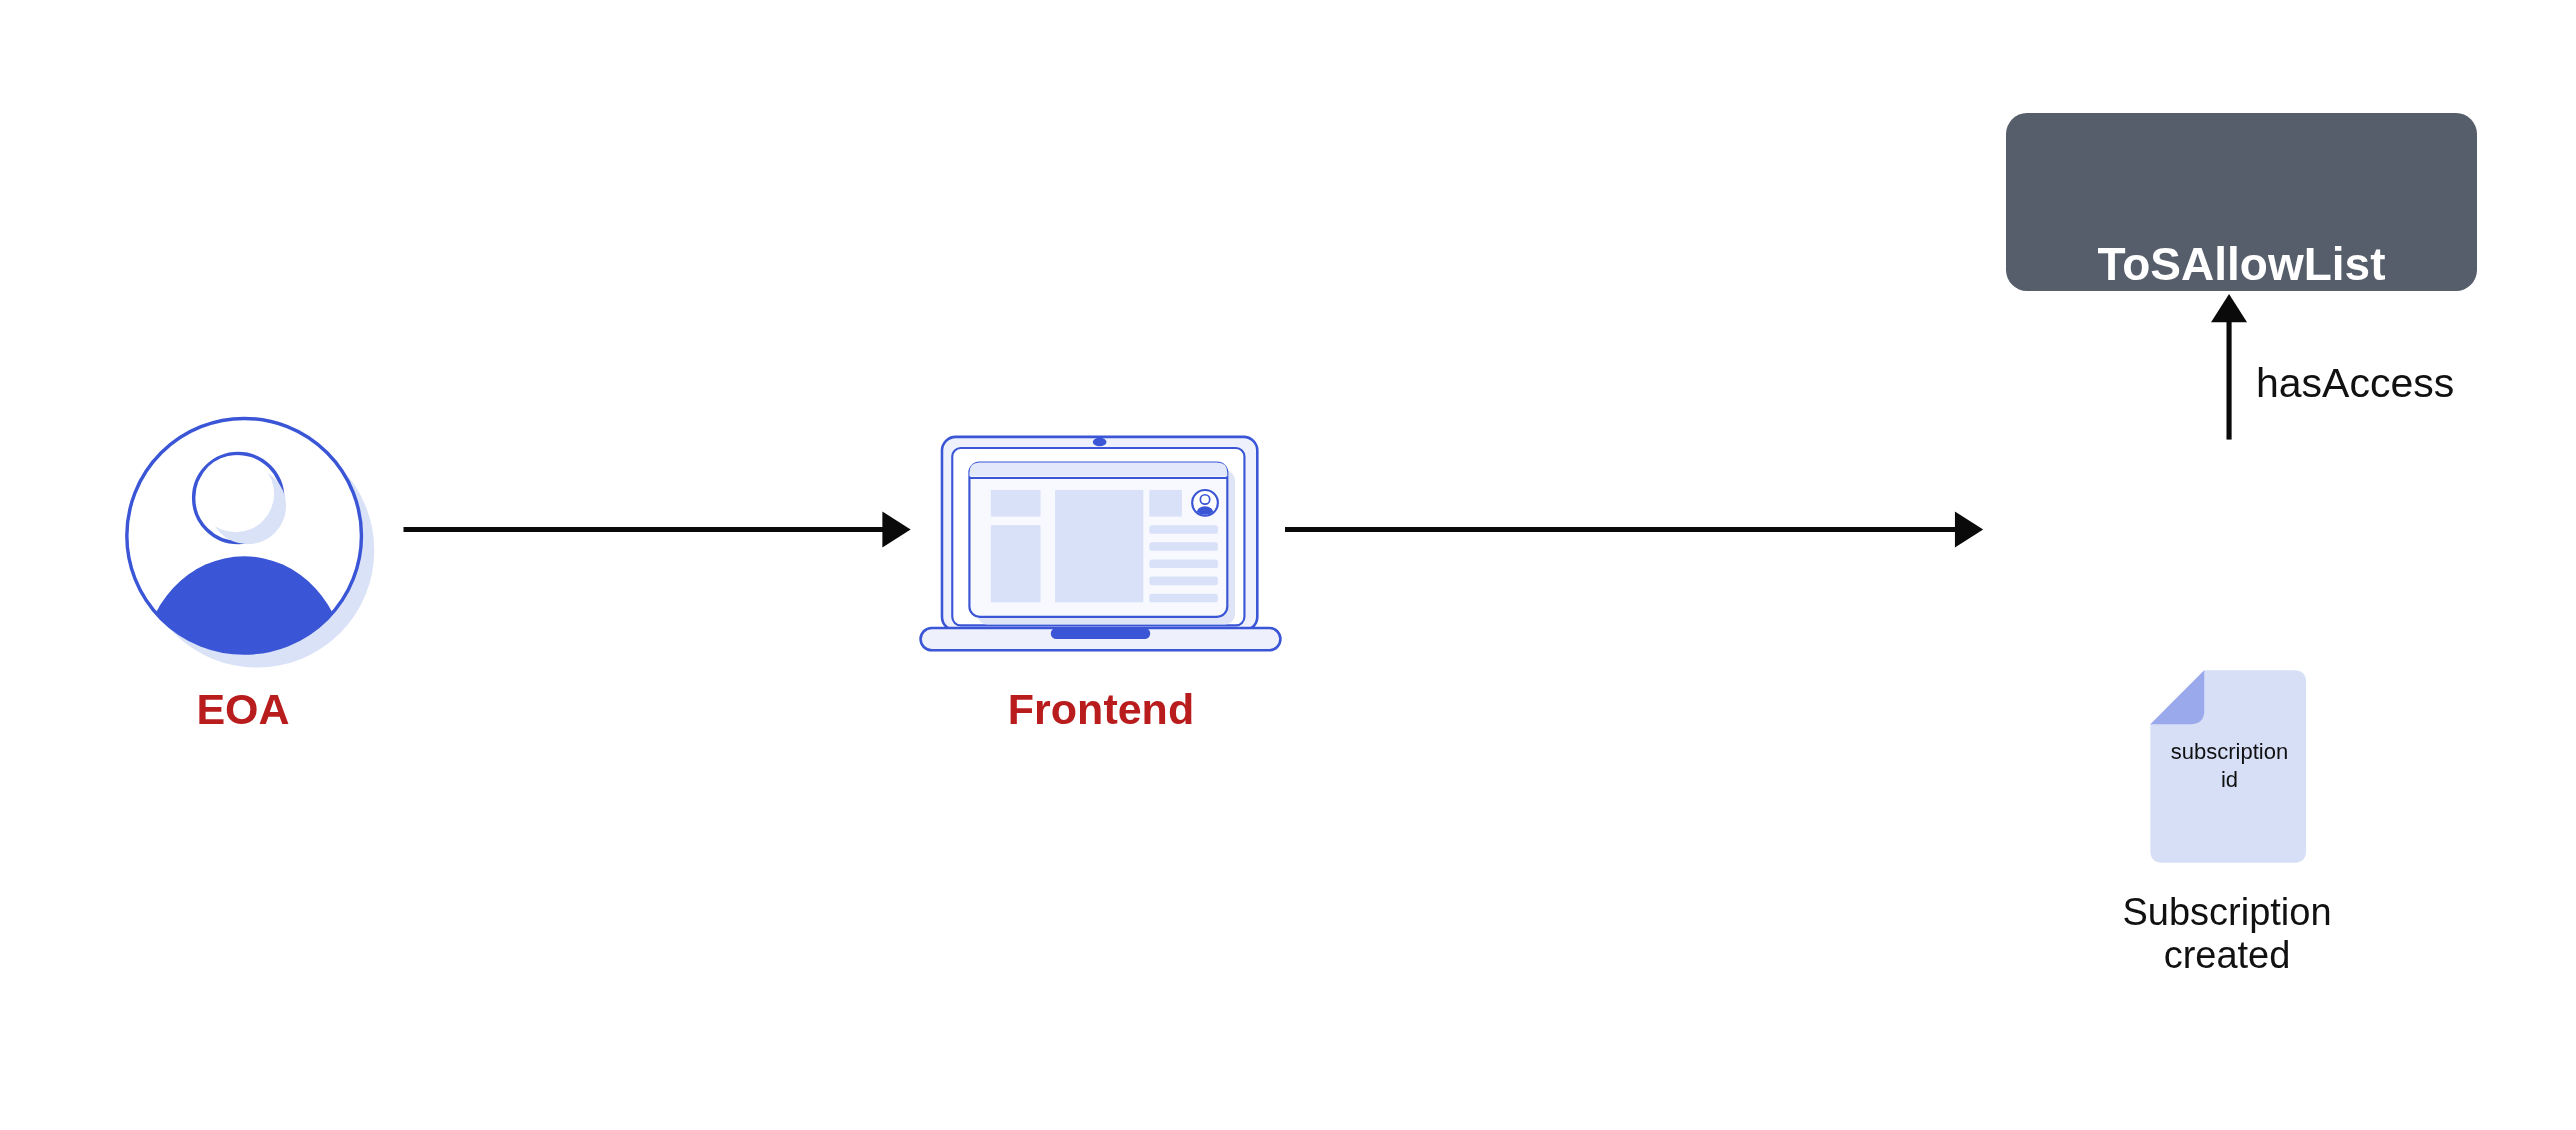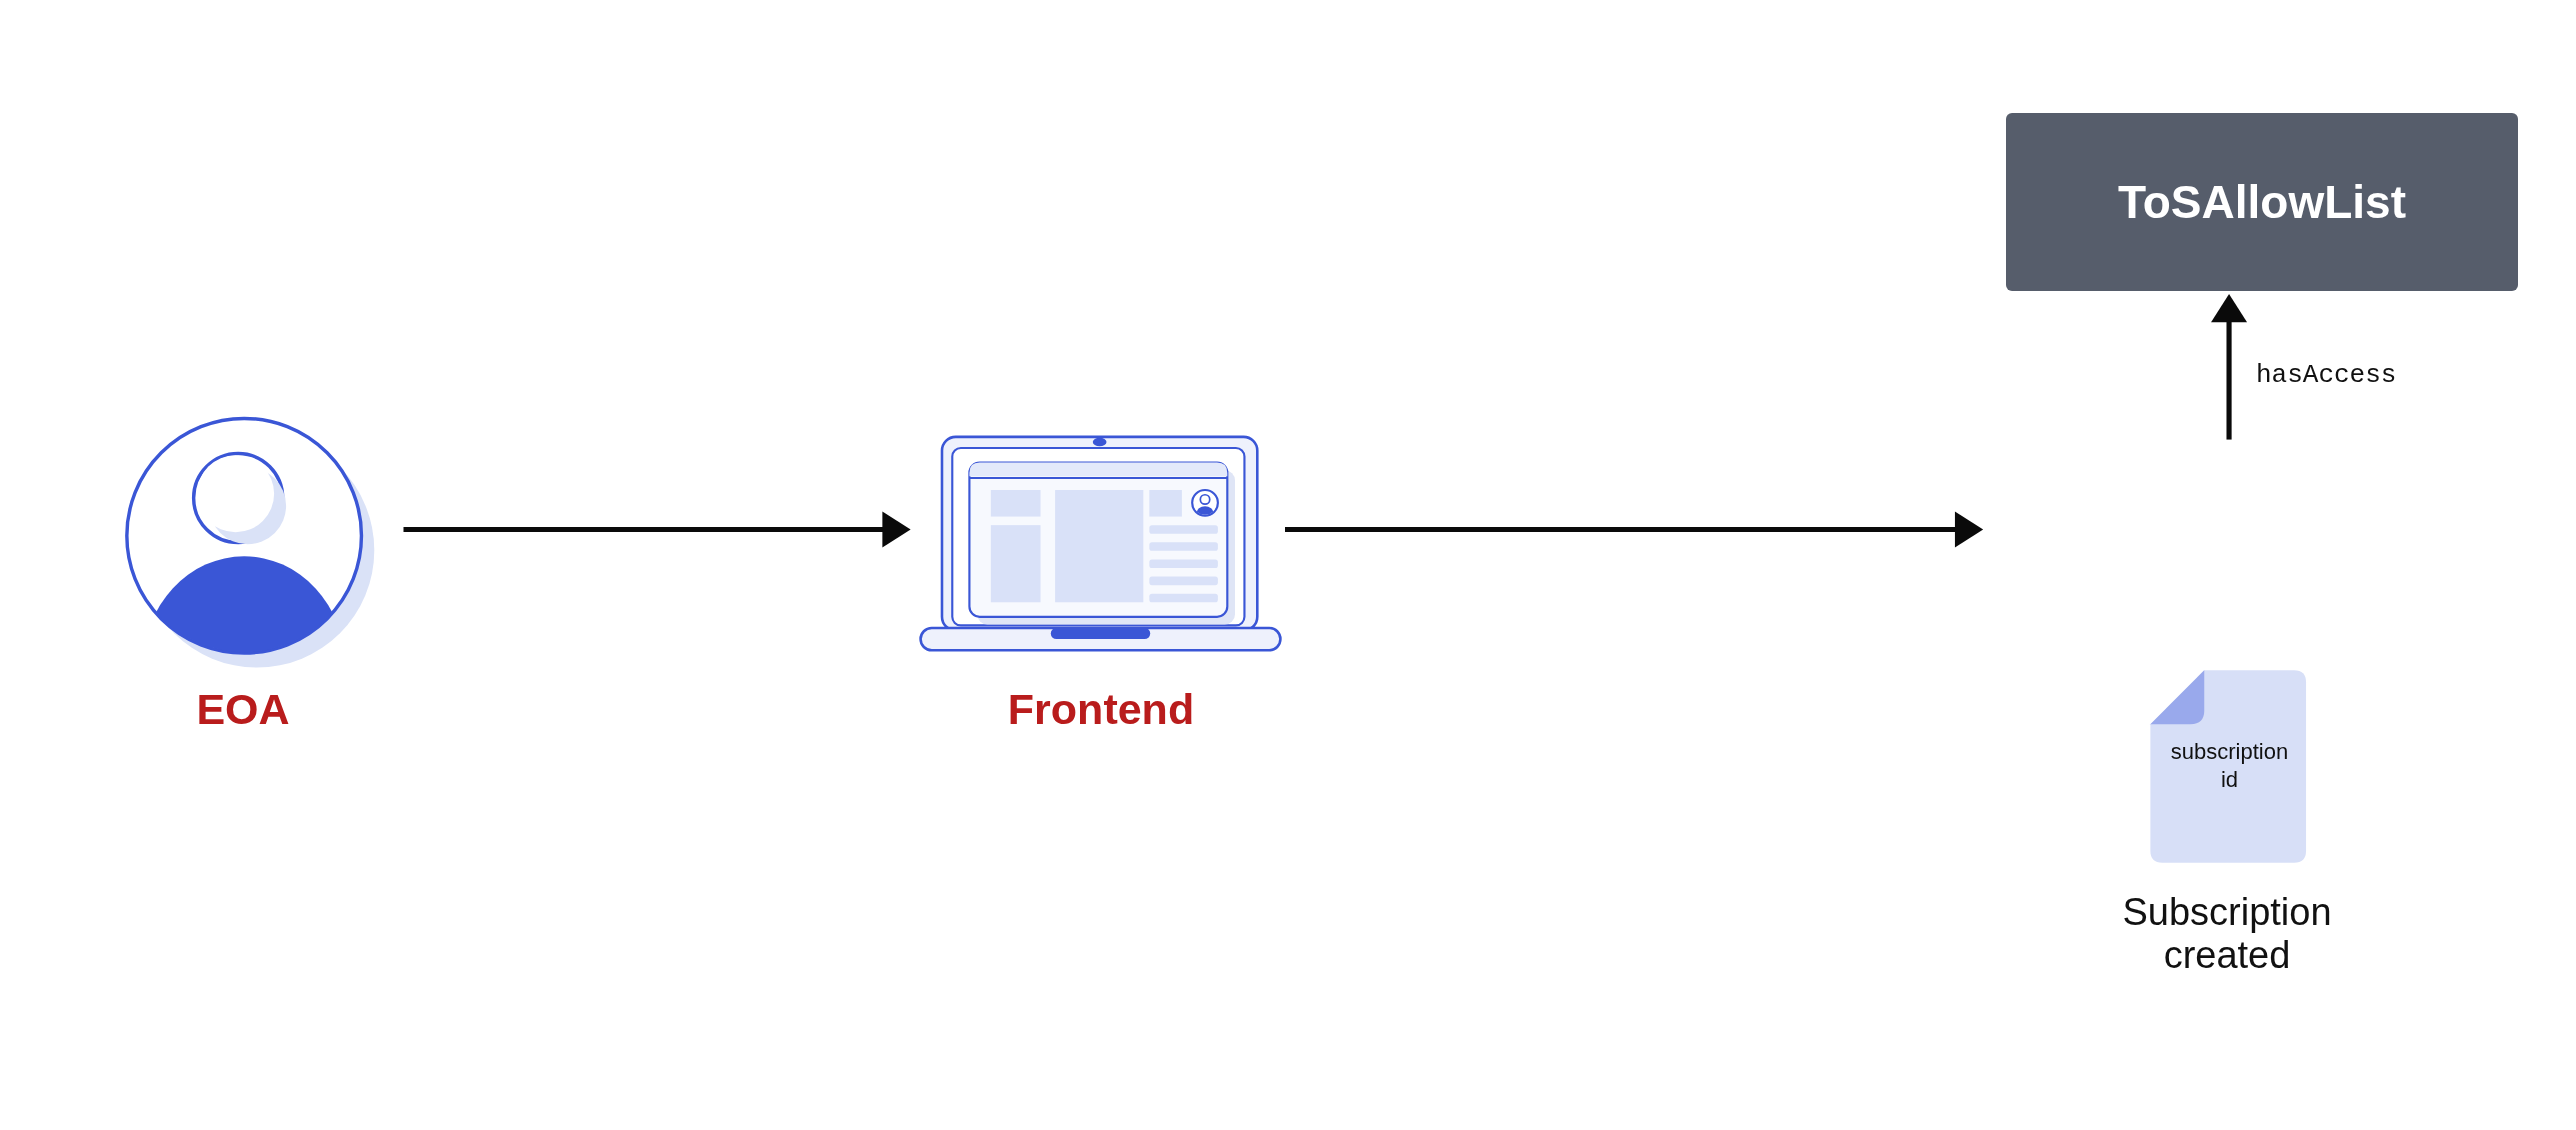--- a/index.html
+++ b/index.html
@@ -23,41 +23,41 @@
     font-size: 43px;
     color: #b91c1c;
     white-space: nowrap;
     text-align: center;
   }
 
   
   .contract-box {
     position: absolute;
     left: 2006px;
-    width: 512px;
+    width: 471px;
     height: 178px;
     background: #565D6B;
-    border-radius: 6px;
+    border-radius: 21px;
     display: flex;
-    align-items: center;
+    align-items: flex-end;
     justify-content: center;
   }
   .contract-box .box-label {
     color: #ffffff;
     font-family: "Liberation Sans", sans-serif;
     font-weight: bold;
     font-size: 46px;
     white-space: nowrap;
   }
 
   
   .edge-label {
     position: absolute;
-    font-family: Liberation Mono, monospace;
-    font-size: 26px;
+    font-family: Liberation Sans, sans-serif;
+    font-size: 41px;
     color: #111111;
     white-space: nowrap;
   }
 
   
   .doc-text {
     position: absolute;
     left: 0;
     top: 72px;
     width: 167px;

